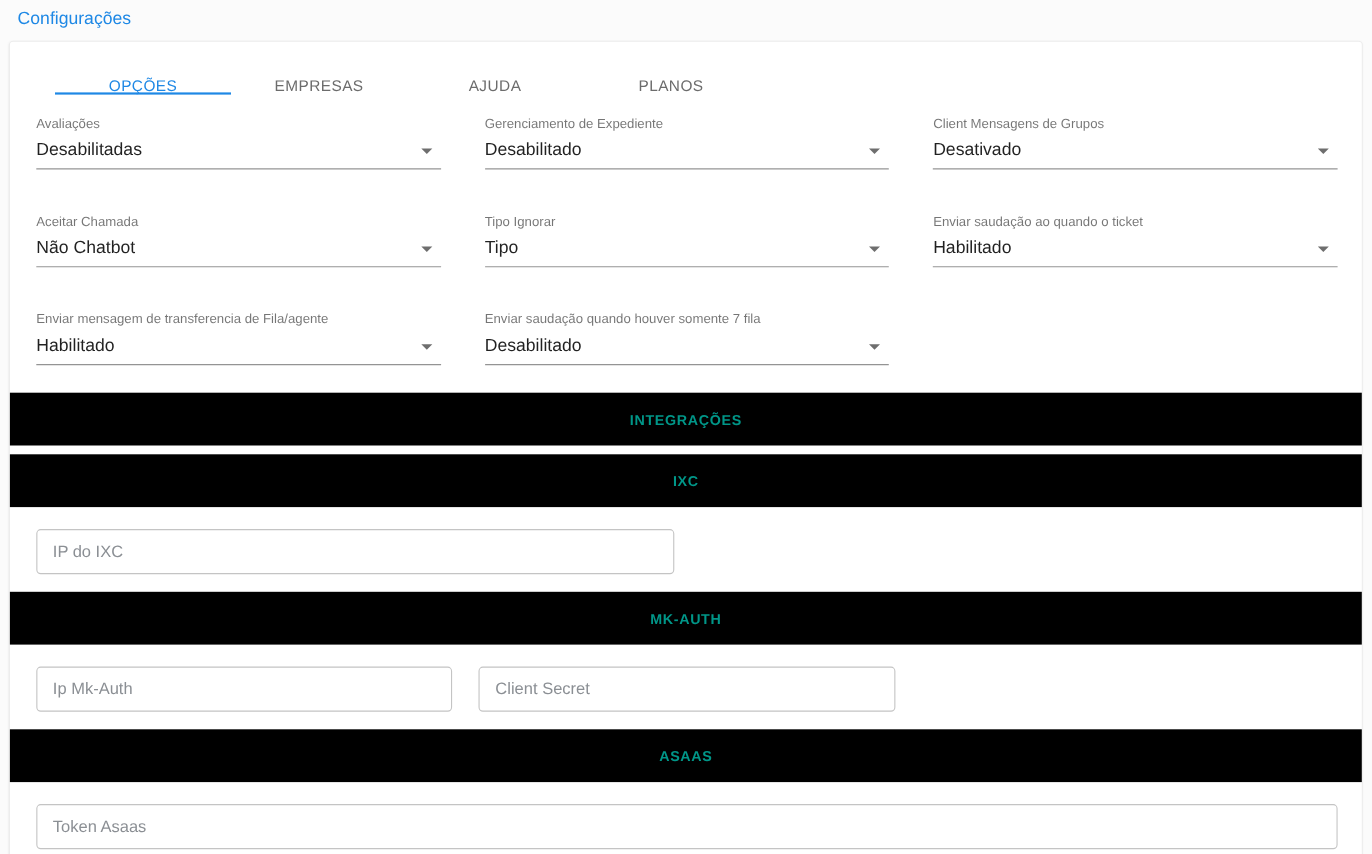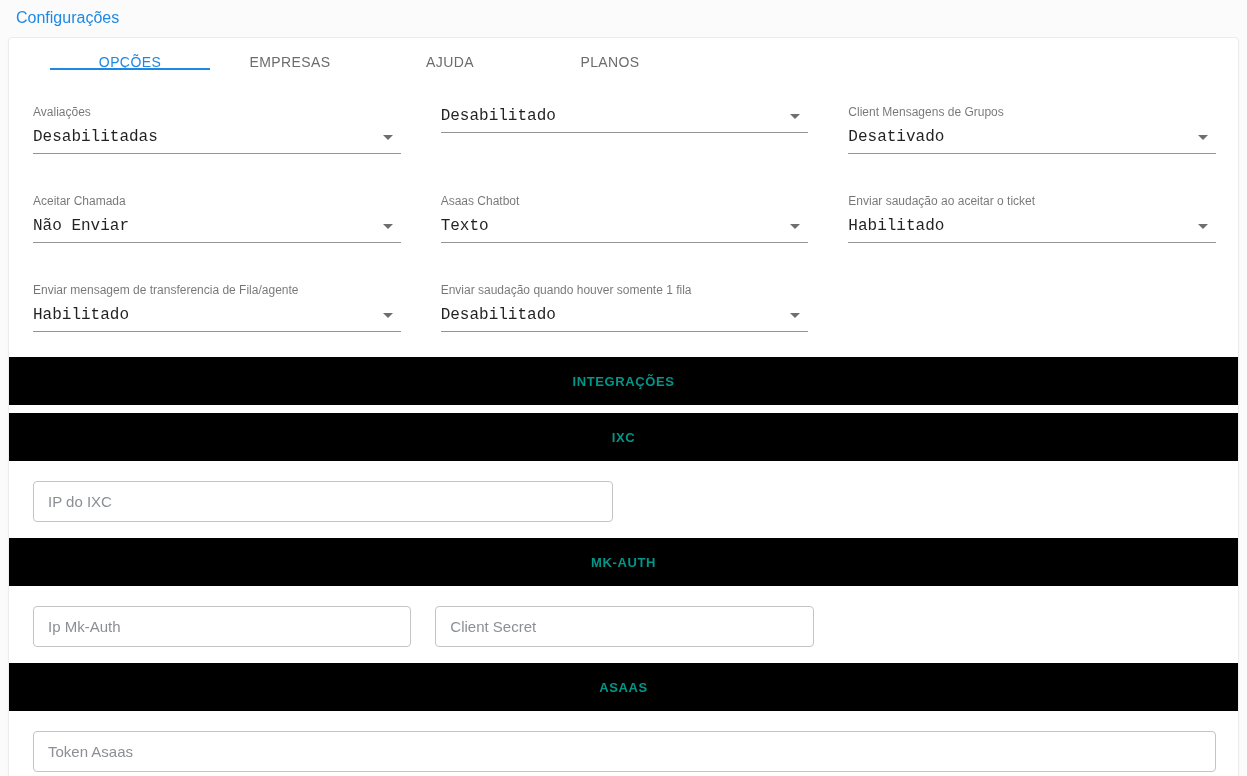--- a/index.html
+++ b/index.html
@@ -22,21 +22,21 @@
     border: 1px solid #ececec;
     border-radius: 4px 4px 0 0;
     box-shadow: 0 1px 2px rgba(0,0,0,0.04);
     padding-bottom: 30px;
   }
   
   .tabbar {
     display: flex;
     padding-left: 41px;
     height: 48px;
-    align-items: center;
+    align-items: flex-end;
   }
   .tab {
     width: 160px;
     display: flex;
     align-items: center;
     justify-content: center;
     font-size: 14px;
     font-weight: 500;
     letter-spacing: 0.4px;
     text-transform: uppercase;
@@ -72,21 +72,20 @@
   .select-control {
     display: flex;
     align-items: center;
     justify-content: space-between;
     border-bottom: 1px solid rgba(0,0,0,0.42);
     padding: 2px 2px 7px 0;
   }
   .select-value {
     font-size: 16px;
     color: rgba(0,0,0,0.87);
-    font-family: Liberation Mono, monospace;
   }
   .arrow-down {
     width: 0; height: 0;
     border-left: 5px solid transparent;
     border-right: 5px solid transparent;
     border-top: 5px solid #6e6e6e;
     margin-right: 6px;
   }
   
   .section-band {
@@ -143,68 +142,69 @@
 
     <div class="select-field">
       <div class="select-label">Avaliações</div>
       <div class="select-control">
         <span class="select-value">Desabilitadas</span>
         <span class="arrow-down"></span>
       </div>
     </div>
 
     <div class="select-field">
+      <div class="select-label">Gerenciamento de Expediente</div>
       <div class="select-control">
         <span class="select-value">Desabilitado</span>
         <span class="arrow-down"></span>
       </div>
     </div>
 
     <div class="select-field">
       <div class="select-label">Client Mensagens de Grupos</div>
       <div class="select-control">
         <span class="select-value">Desativado</span>
         <span class="arrow-down"></span>
       </div>
     </div>
 
     <div class="select-field">
       <div class="select-label">Aceitar Chamada</div>
       <div class="select-control">
-        <span class="select-value">Não Enviar</span>
-        <span class="arrow-down"></span>
-      </div>
-    </div>
-
-    <div class="select-field">
-      <div class="select-label">Asaas Chatbot</div>
-      <div class="select-control">
-        <span class="select-value">Texto</span>
-        <span class="arrow-down"></span>
-      </div>
-    </div>
-
-    <div class="select-field">
-      <div class="select-label">Enviar saudação ao aceitar o ticket</div>
+        <span class="select-value">Não Chatbot</span>
+        <span class="arrow-down"></span>
+      </div>
+    </div>
+
+    <div class="select-field">
+      <div class="select-label">Tipo Ignorar</div>
+      <div class="select-control">
+        <span class="select-value">Tipo</span>
+        <span class="arrow-down"></span>
+      </div>
+    </div>
+
+    <div class="select-field">
+      <div class="select-label">Enviar saudação ao quando o ticket</div>
       <div class="select-control">
         <span class="select-value">Habilitado</span>
         <span class="arrow-down"></span>
       </div>
     </div>
 
     <div class="select-field">
       <div class="select-label">Enviar mensagem de transferencia de Fila/agente</div>
       <div class="select-control">
         <span class="select-value">Habilitado</span>
         <span class="arrow-down"></span>
       </div>
     </div>
 
     <div class="select-field">
-      <div class="select-label">Enviar saudação quando houver somente 1 fila</div>
+      <div class="select-label">Enviar saudação quando houver somente 7 fila</div>
       <div class="select-control">
         <span class="select-value">Desabilitado</span>
         <span class="arrow-down"></span>
       </div>
     </div>
 
   </div>
 
   <div class="section-band">INTEGRAÇÕES</div>
 

